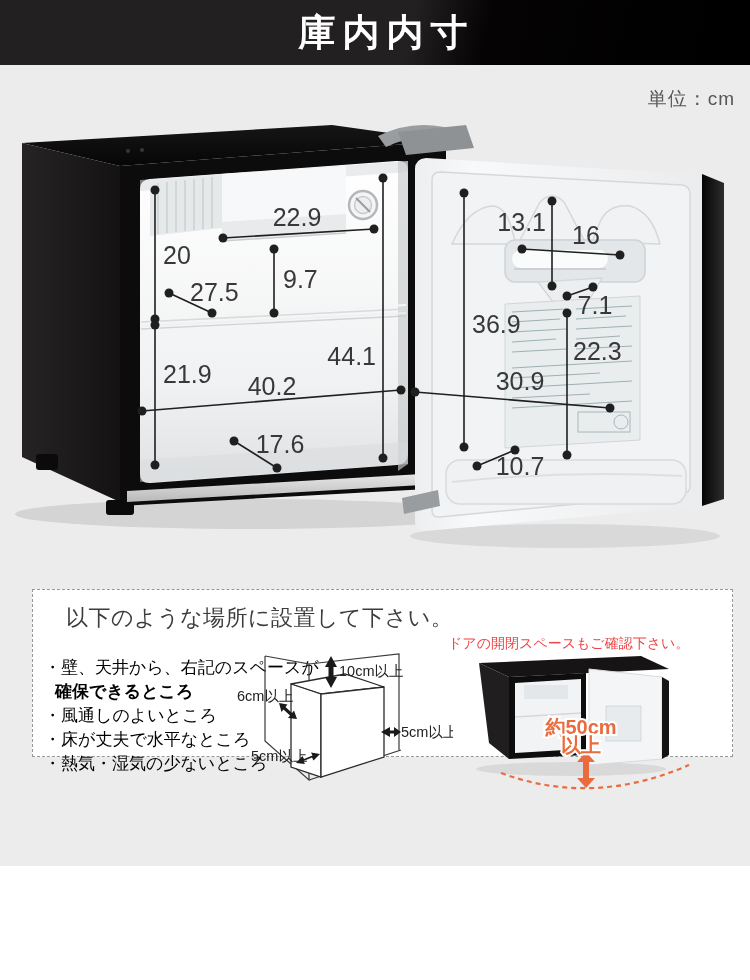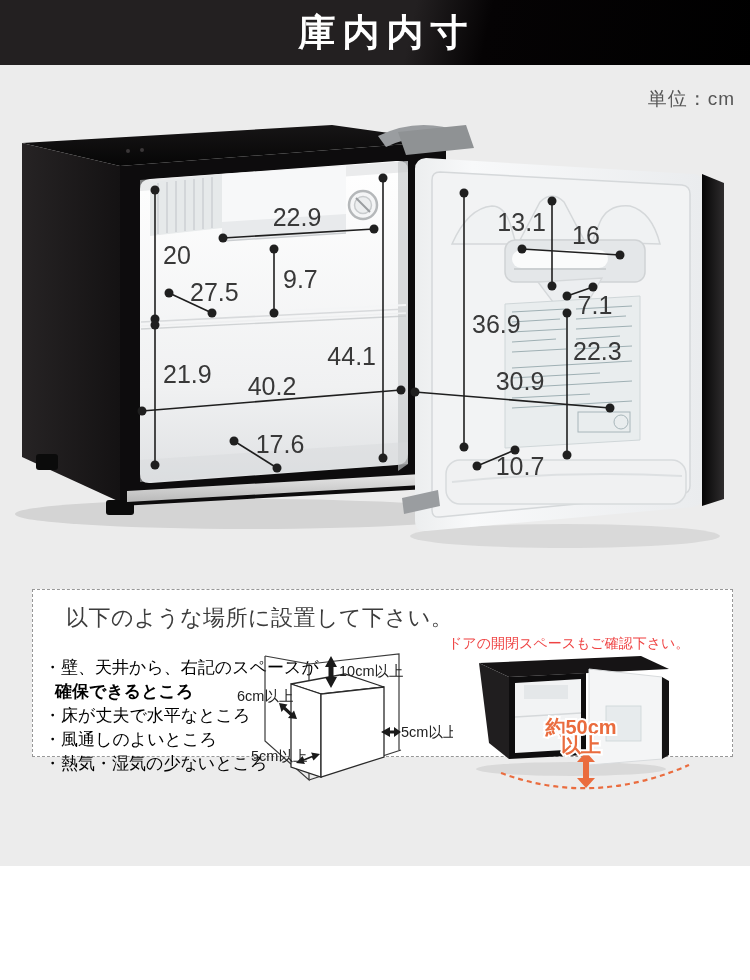--- a/index.html
+++ b/index.html
@@ -236,22 +236,22 @@
   <text class="dim" x="520" y="280" text-anchor="middle">30.9</text>
   <text class="dim" x="520" y="365" text-anchor="middle">10.7</text>
 </svg>
 
 <div class="box">
   <div class="box-title">以下のような場所に設置して下さい。</div>
 
   <div class="notes">
     <div>・壁、天井から、右記のスペースが</div>
     <div class="cont">確保できるところ</div>
+    <div>・風通しのよいところ</div>
     <div>・床が丈夫で水平なところ</div>
-    <div>・風通しのよいところ</div>
     <div>・熱気・湿気の少ないところ</div>
   </div>
 
   <svg class="install-svg" width="220" height="152" viewBox="0 0 220 152">
     <g fill="none" stroke="#3a3a3a" stroke-width="1.2">
       <path d="M32,14 L32,99 L76,138 L76,112"></path>
       <path d="M32,14 L76,22 L76,40"></path>
       <path d="M76,22 L166,12 L166,108"></path>
       <path d="M76,138 L168,108"></path>
     </g>

